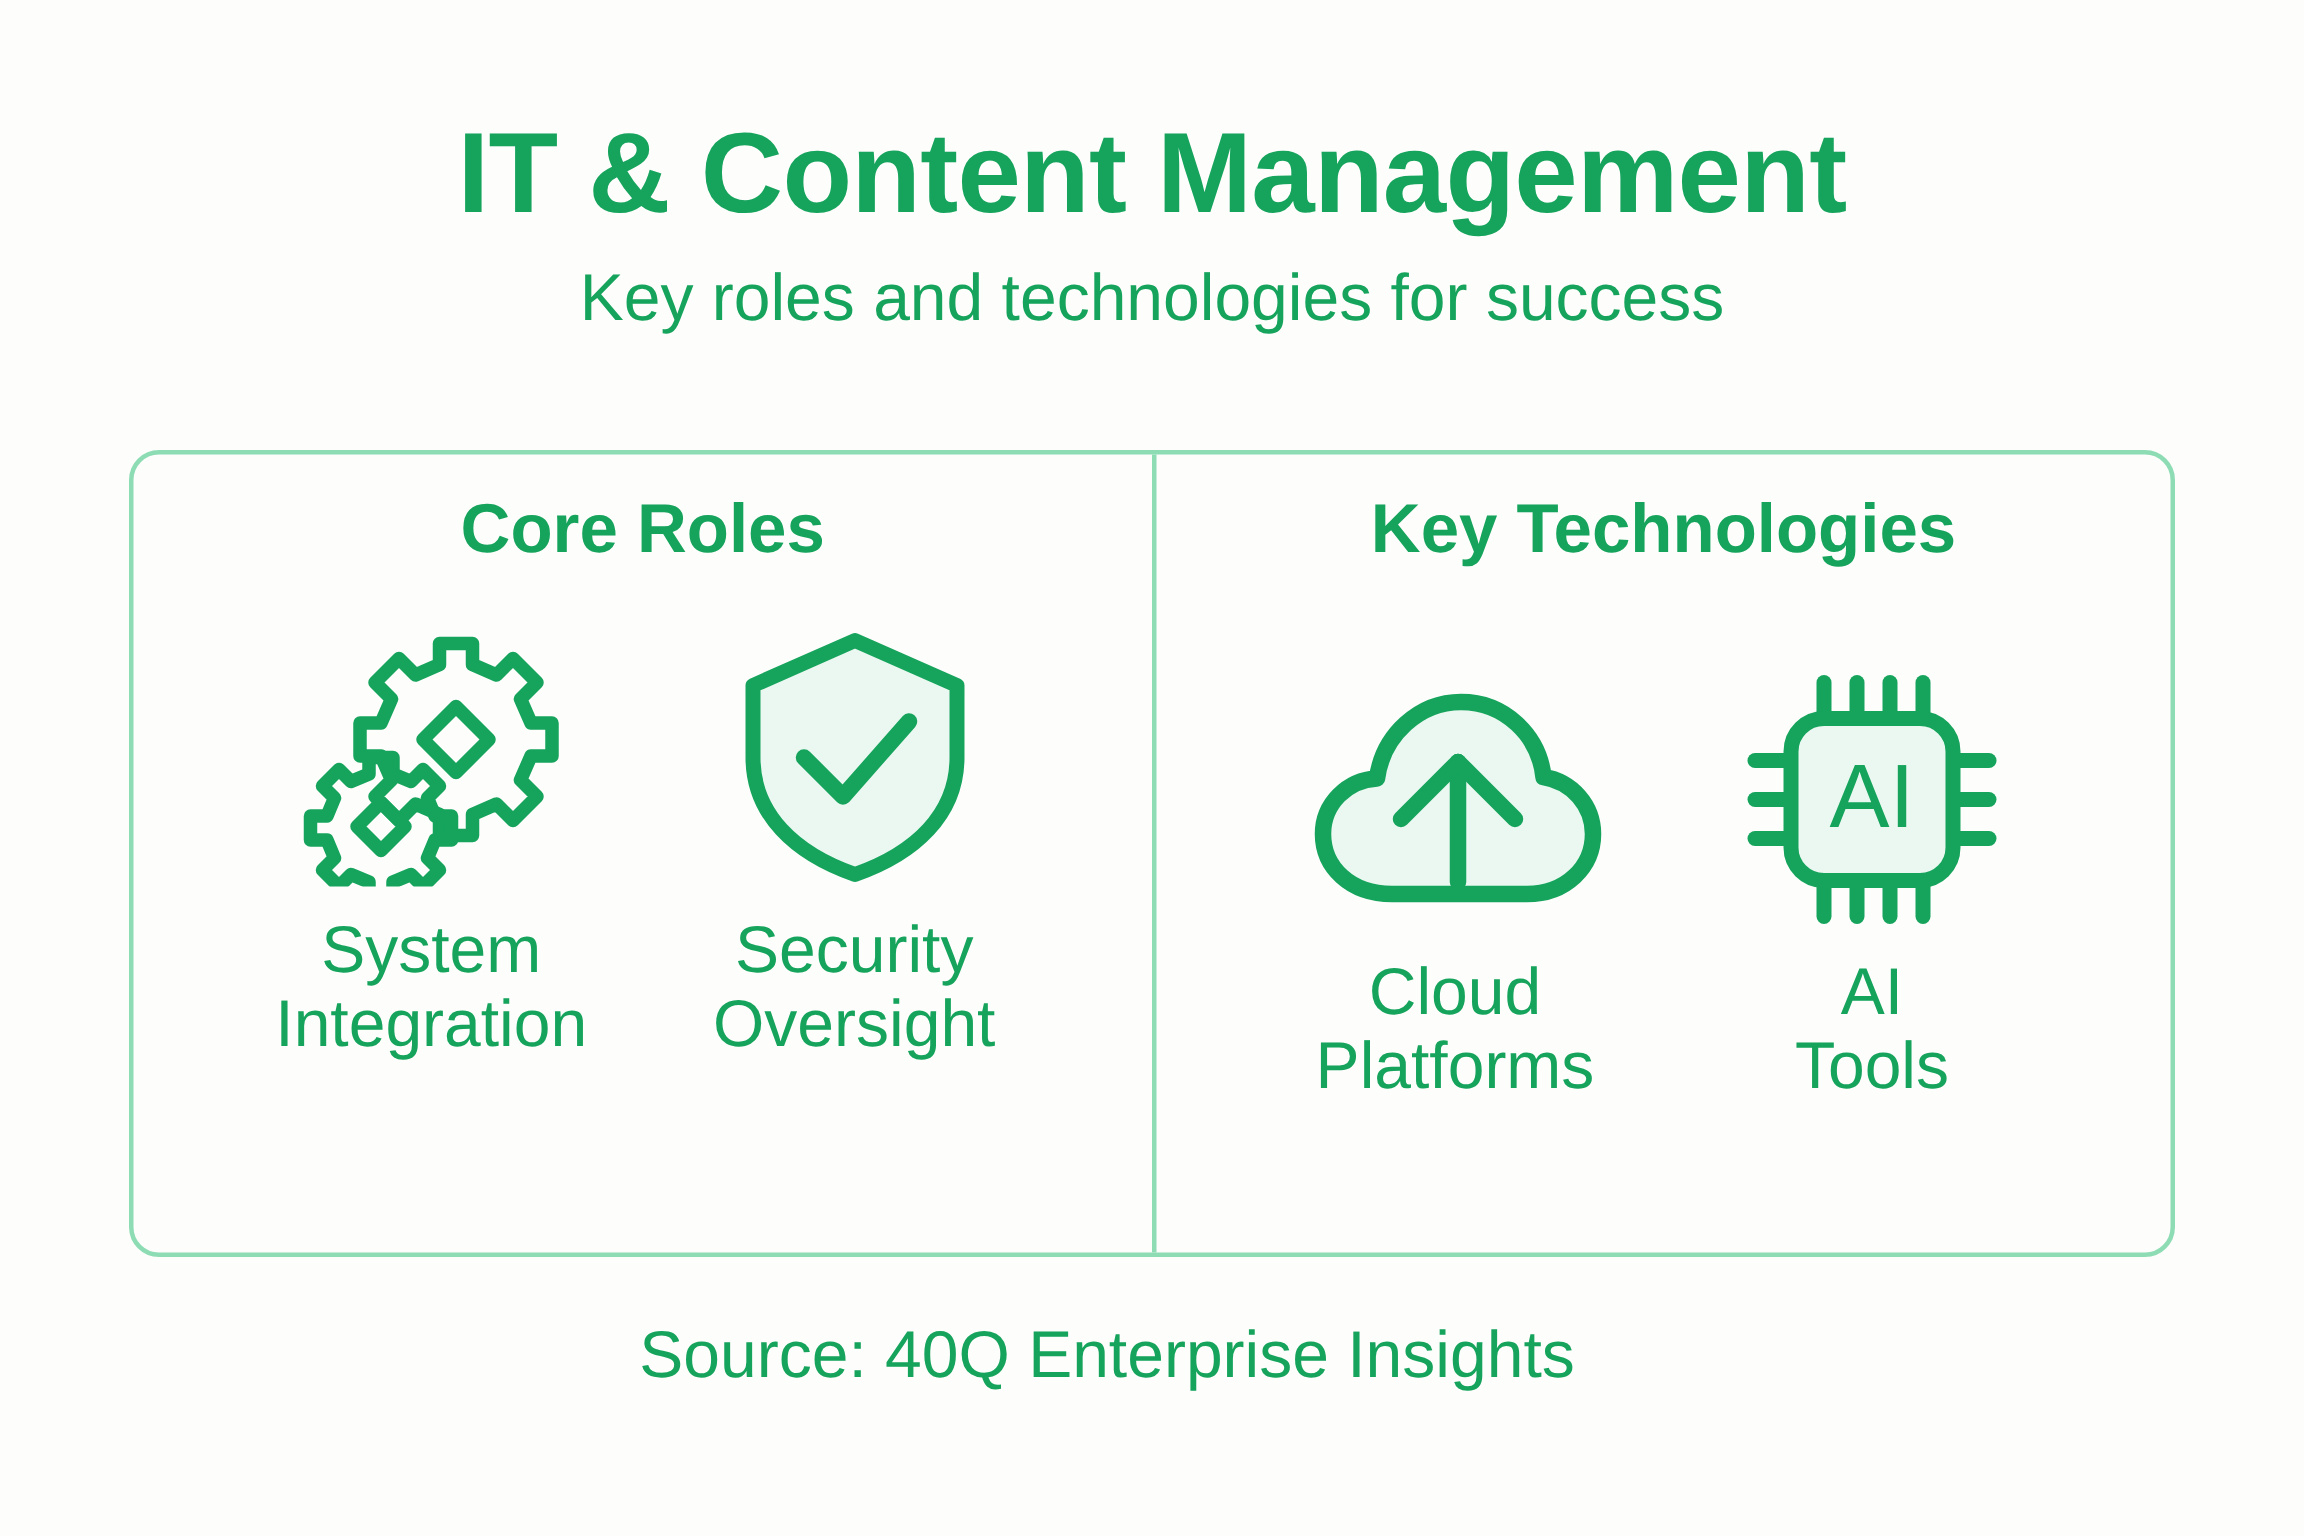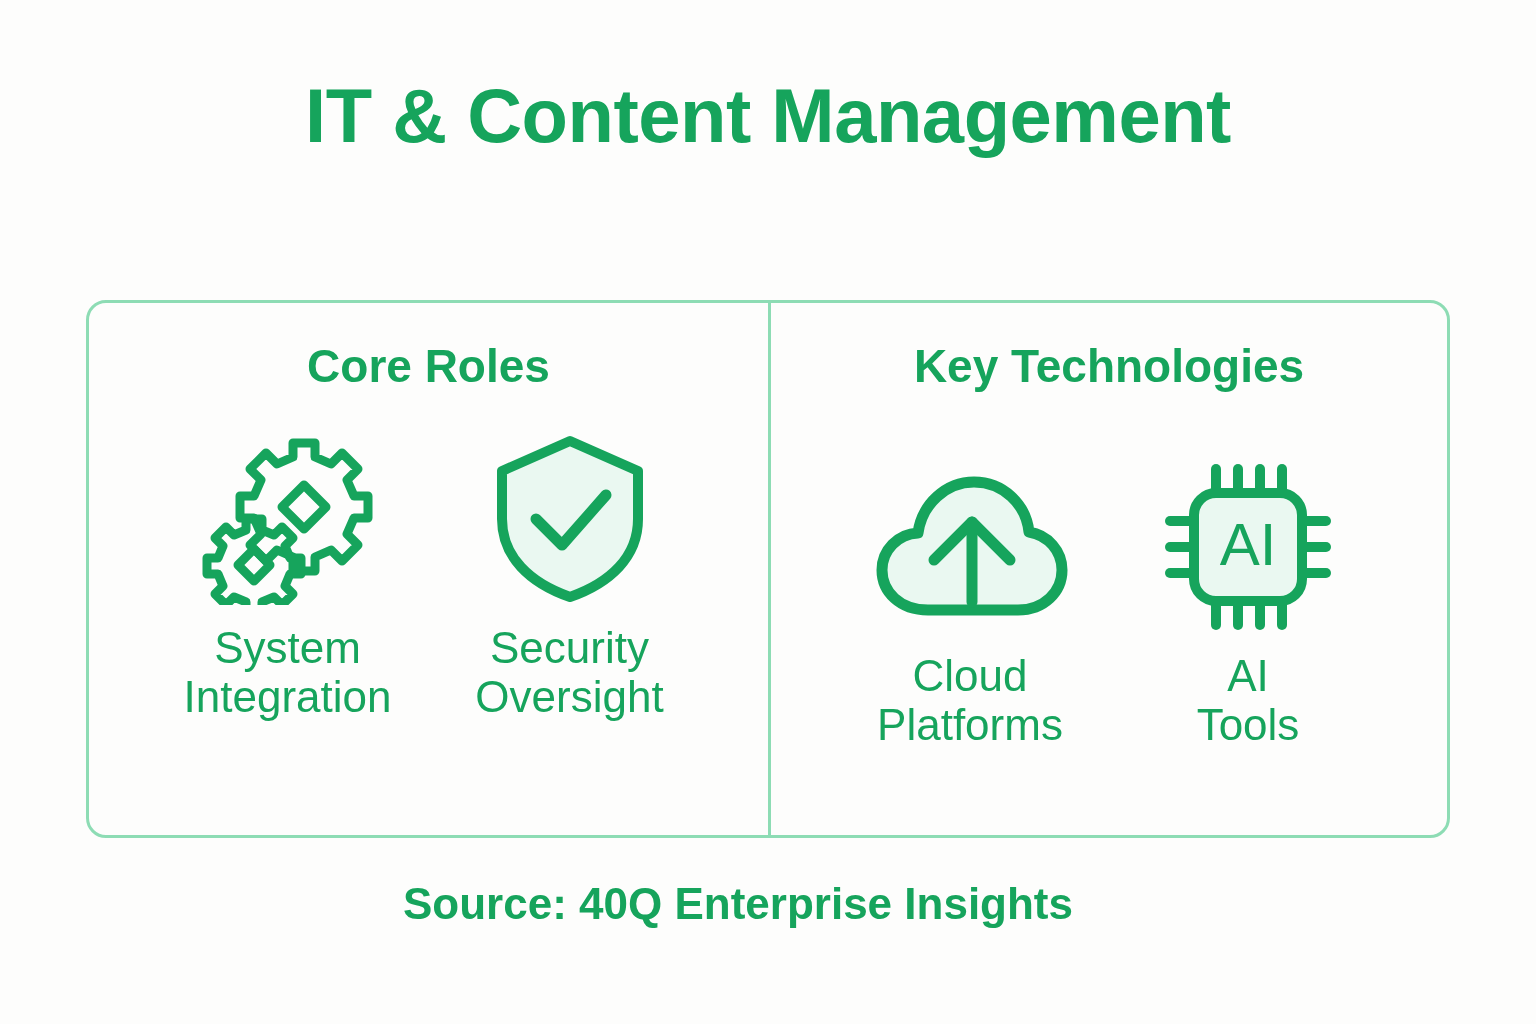--- a/index.html
+++ b/index.html
@@ -68,21 +68,21 @@
     align-items: center;
     box-sizing: border-box;
   }
   .panel.right-panel {
     border-left: 3px solid #8ddcb4;
     gap: 28px;
   }
 
   .panel-title {
     margin: 0;
-    padding-top: 40px;
+    padding-top: 26px;
     font-size: 46px;
     font-weight: 700;
     color: #16a45c;
     line-height: 1;
     text-align: center;
   }
 
   .items {
     display: flex;
     flex-direction: row;
@@ -118,32 +118,33 @@
   }
 
   
   .source {
     position: absolute;
     left: 0;
     top: 880px;
     width: 1476px;
     text-align: center;
     font-size: 44px;
-    font-weight: 700;
+    font-weight: 400;
     color: #16a45c;
     line-height: 1.1;
   }
 </style>
 </head>
 <body>
 
 <div class="page">
 
   <div class="header">
     <h1 class="title">IT &amp; Content Management</h1>
+    <p class="subtitle">Key roles and technologies for success</p>
   </div>
 
   <div class="card">
 
     <div class="panel left-panel">
       <div class="panel-title">Core Roles</div>
 
       <div class="items">
 
         <div class="item">

